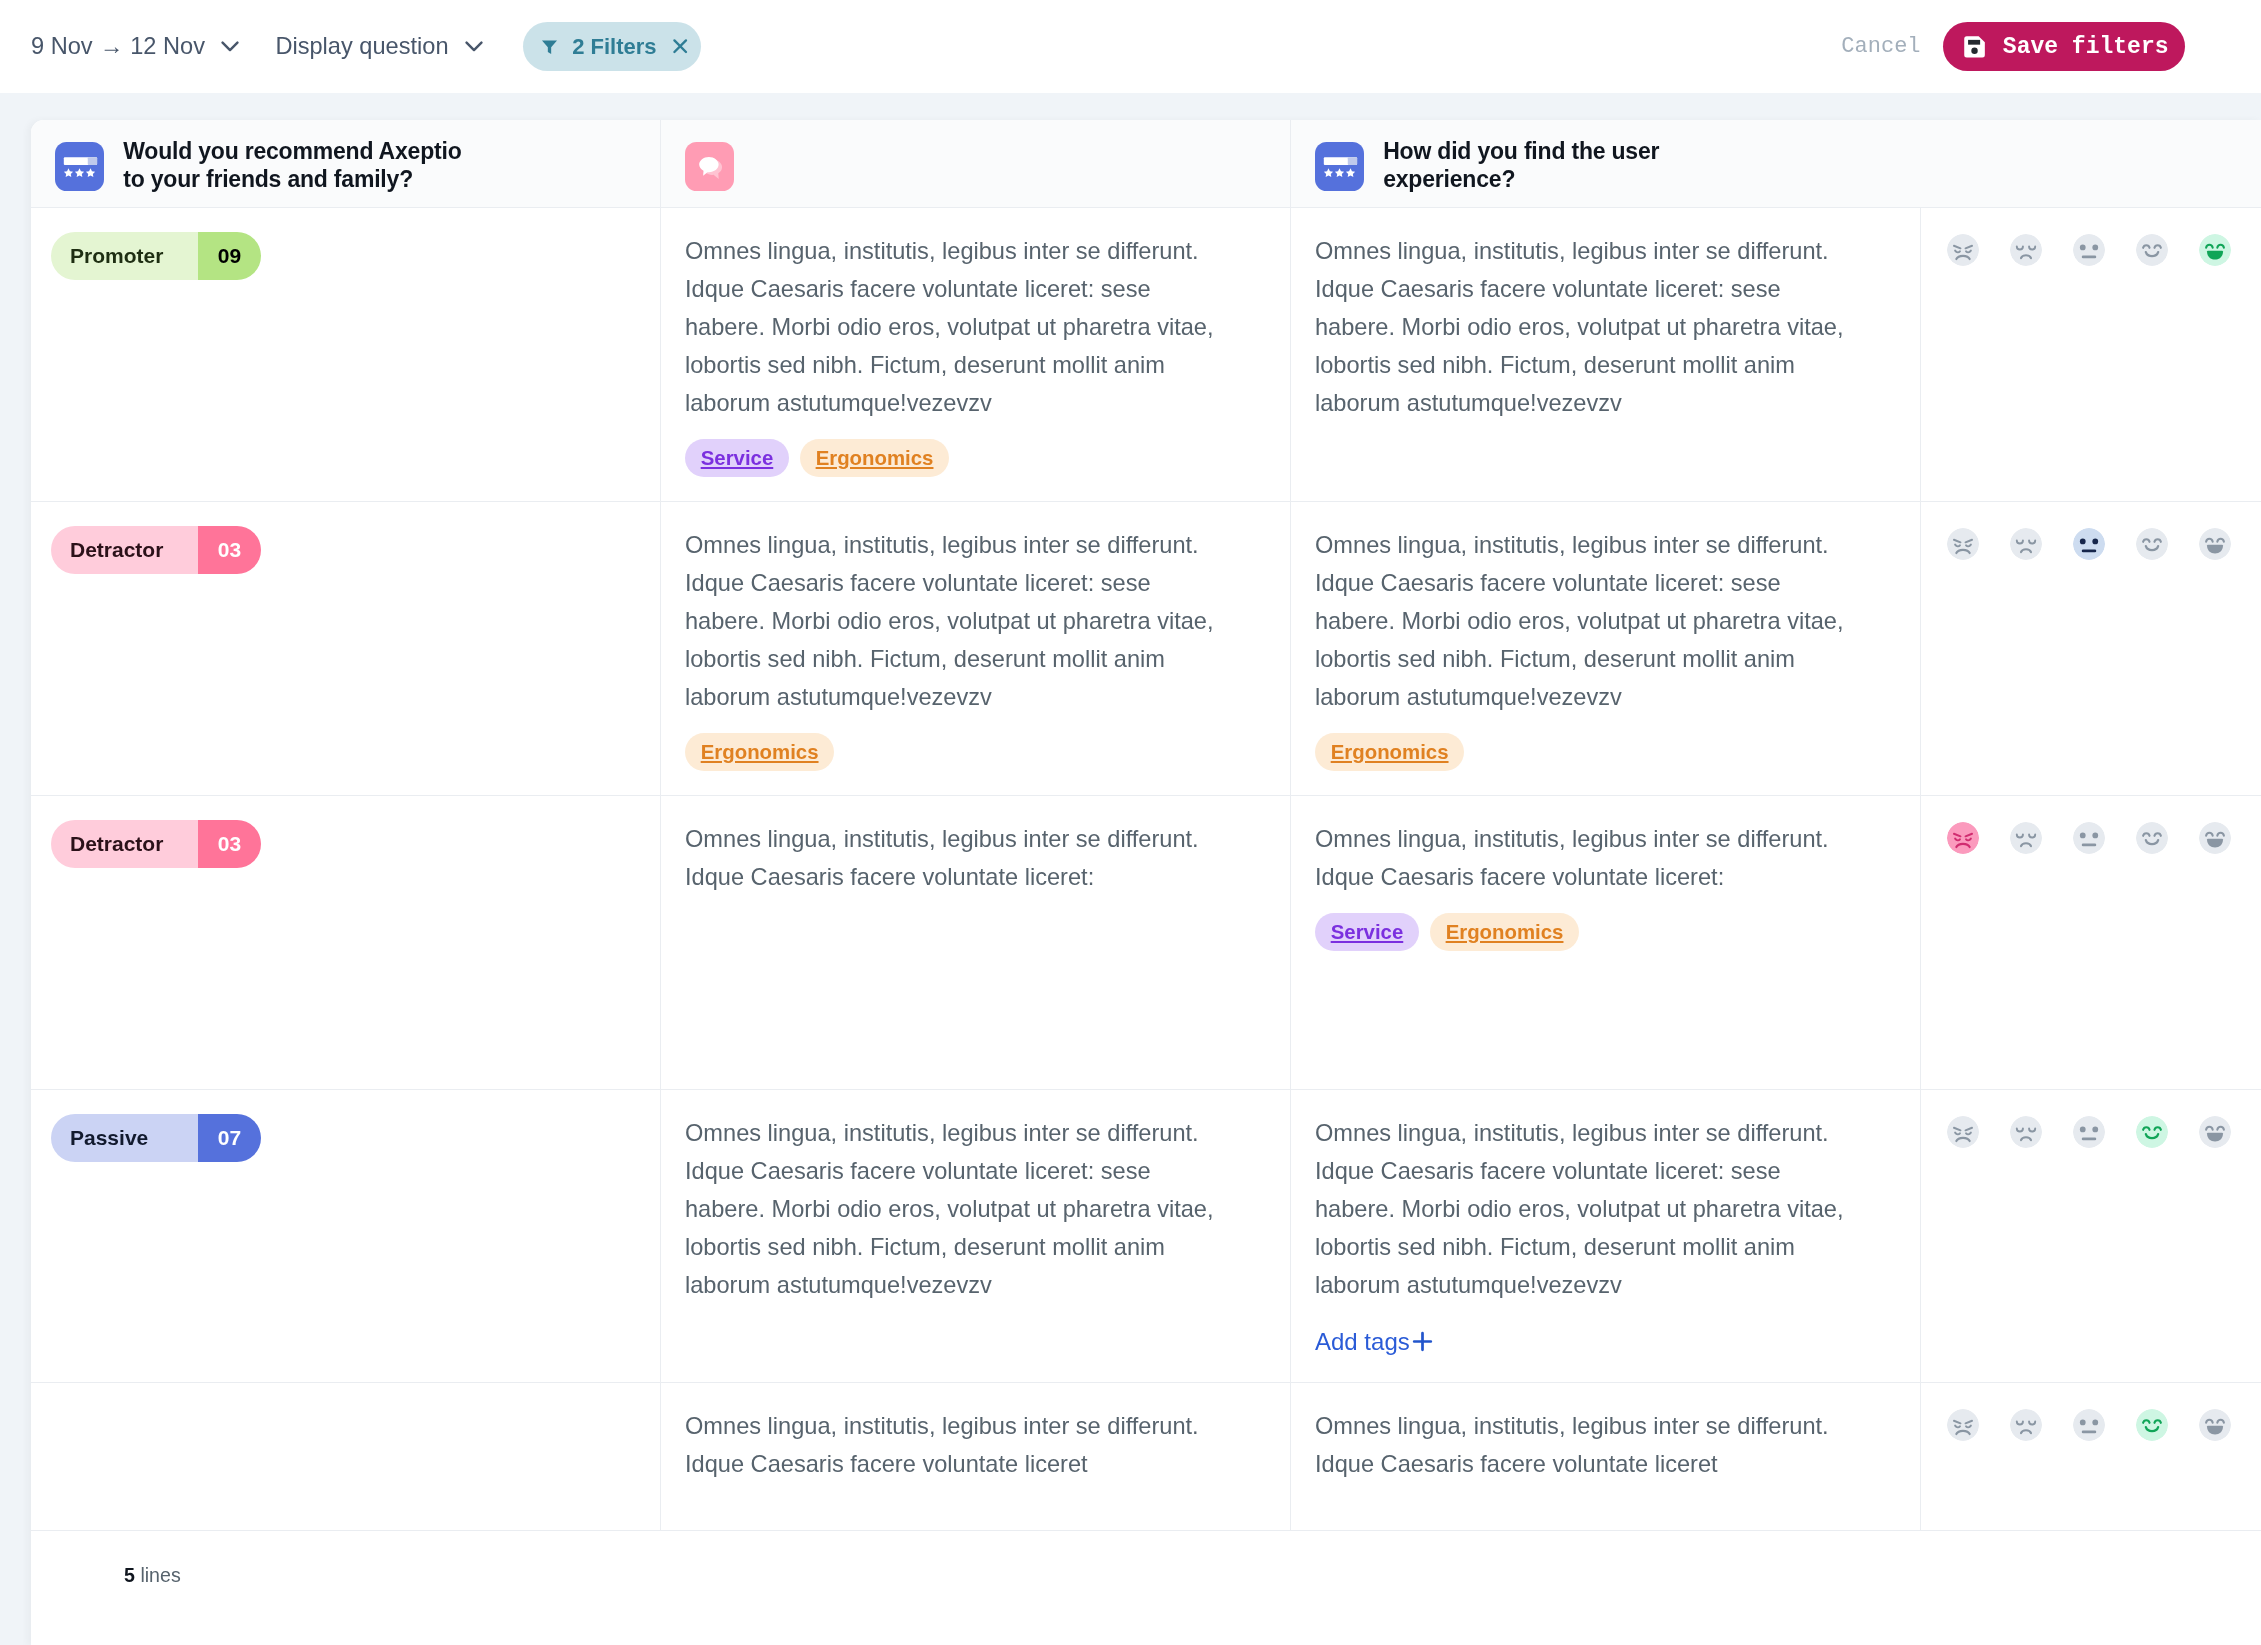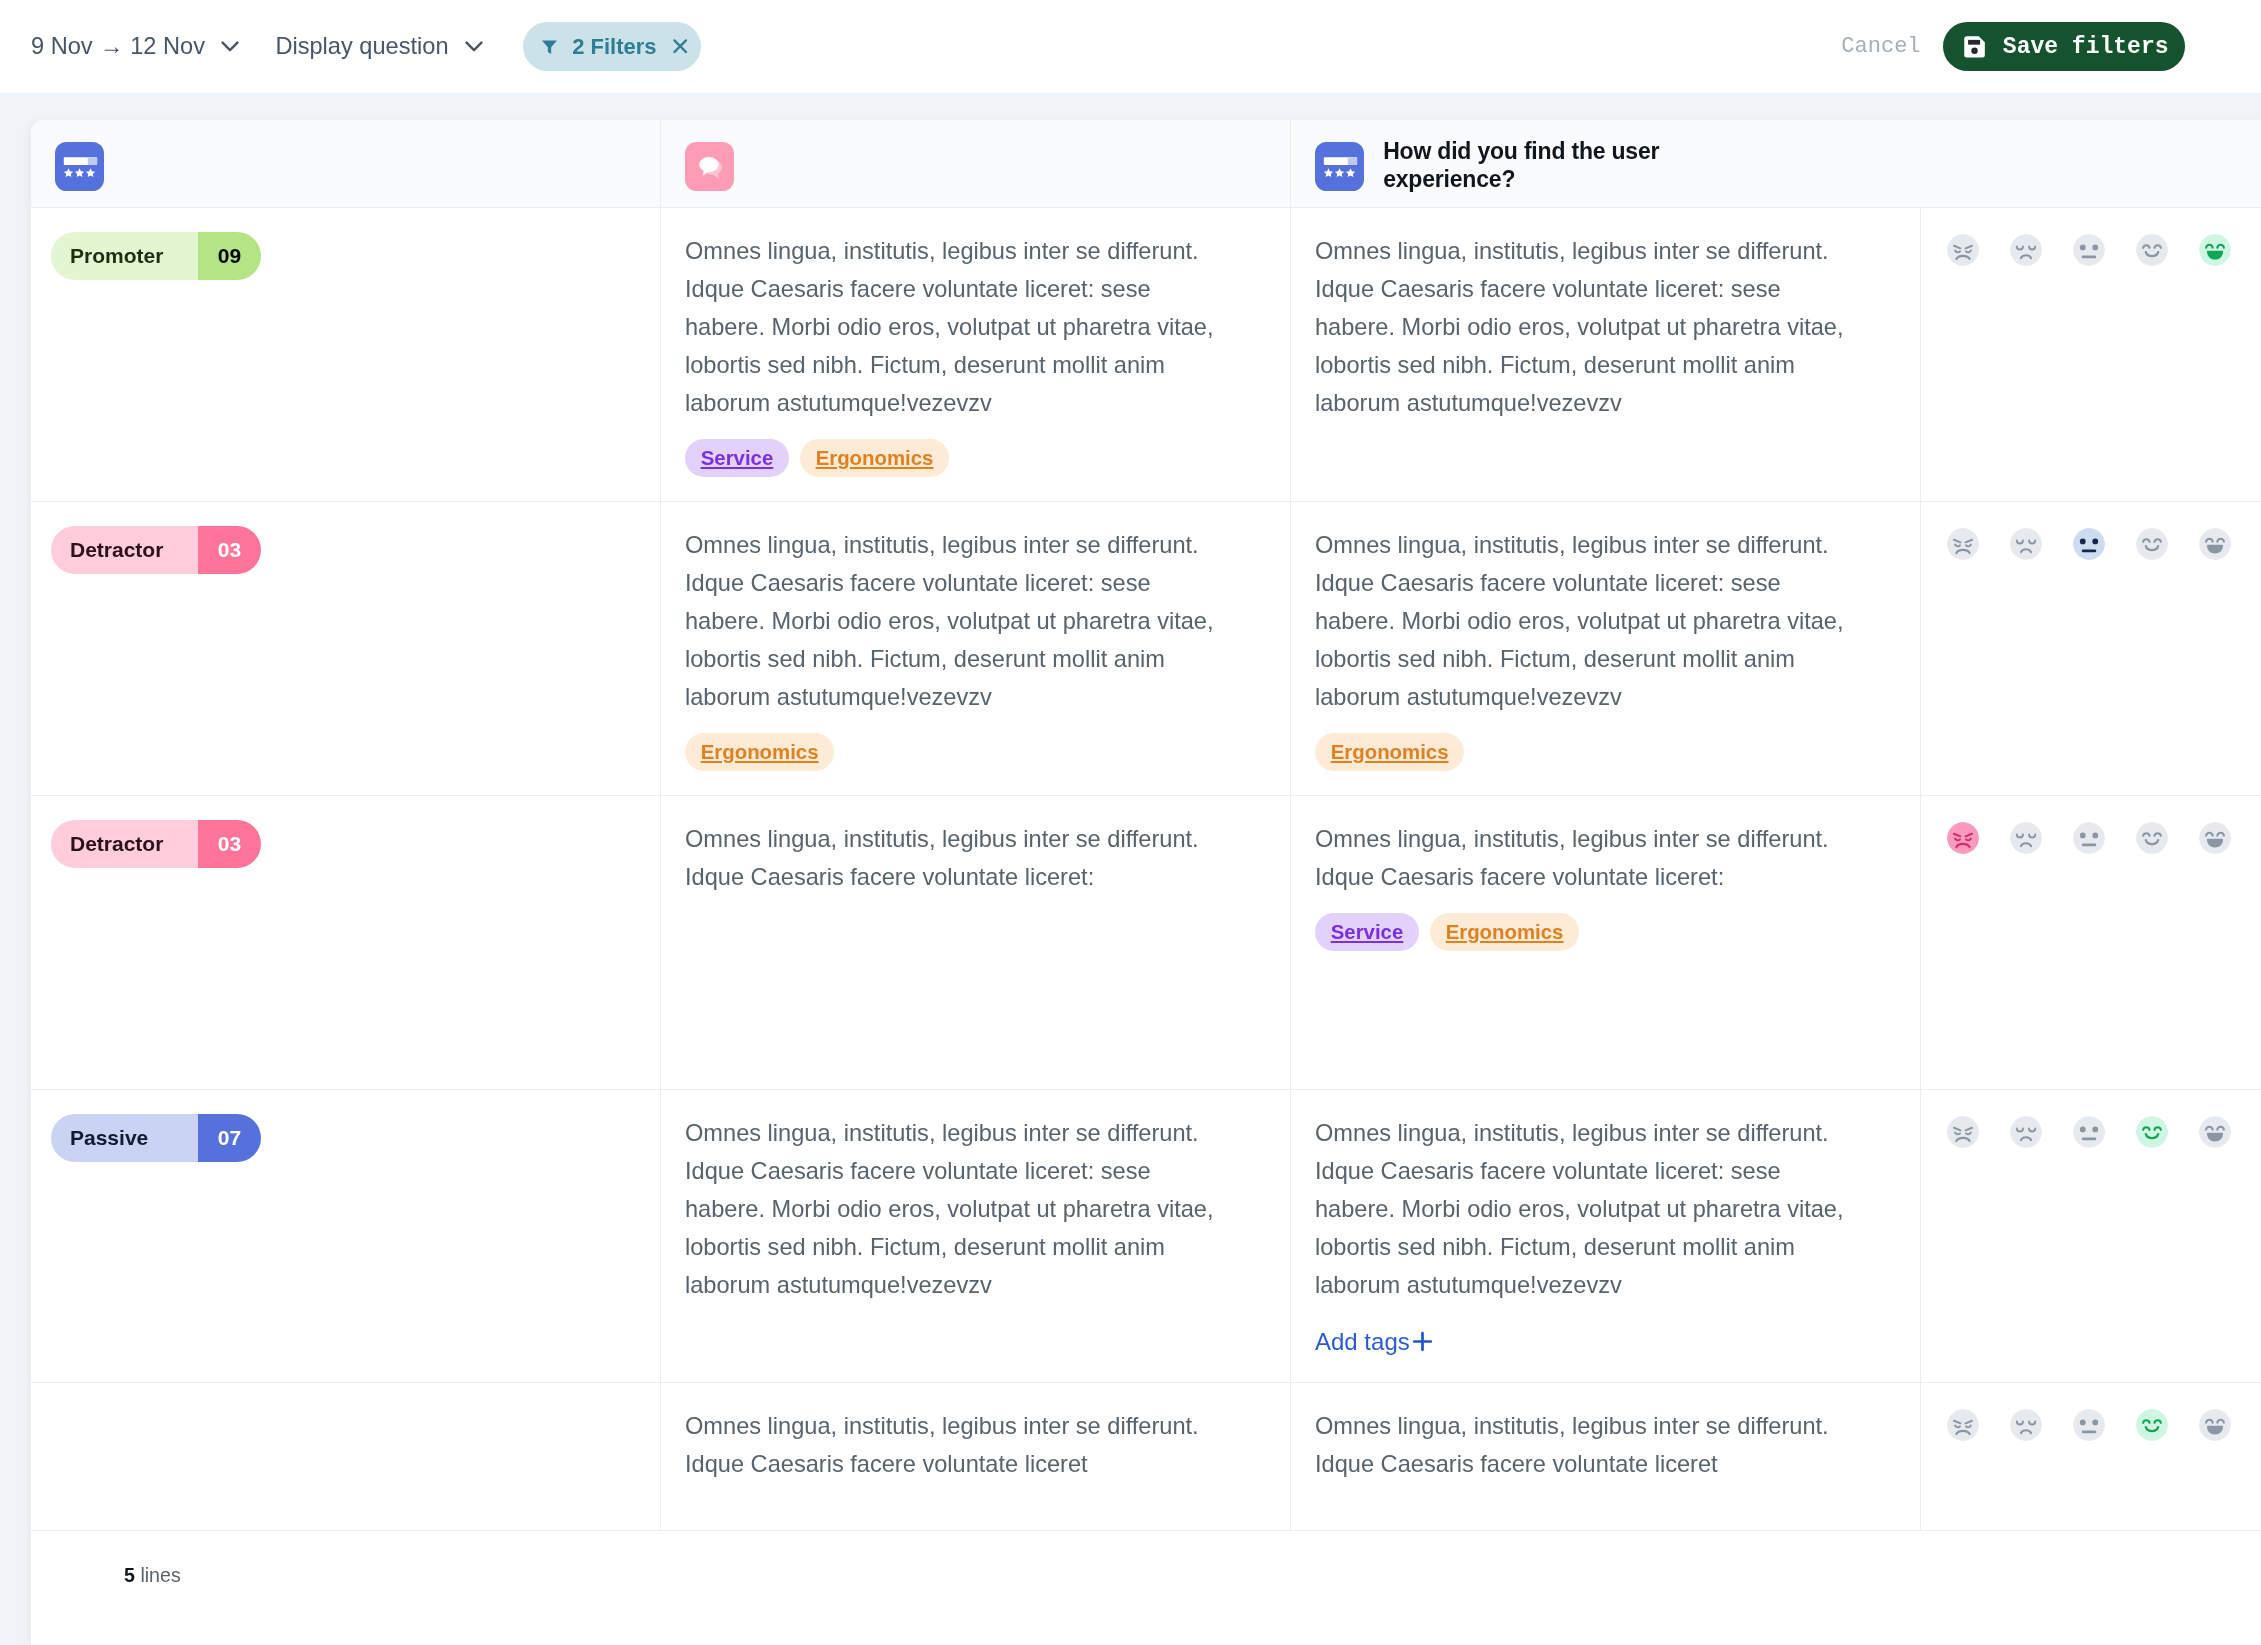--- a/index.html
+++ b/index.html
@@ -13,21 +13,21 @@
   .daterange{display:flex;align-items:center;font-size:23.6px;color:#48566A;}
   .daterange .arrow{margin:0 7px;font-size:23.6px;}
   .chev{width:35px;height:35px;display:flex;align-items:center;justify-content:center;margin-left:7.9px;}
   .chev svg{display:block;}
   .dispq{font-size:23.6px;color:#48566A;margin-left:27.5px;}
   .filters-pill{display:flex;align-items:center;gap:13.3px;background:#CBE2E9;border-radius:784px;
       height:49px;padding:0 11px 0 16.5px;margin-left:32px;}
   .filters-pill .label{font-size:22px;color:#2F7D95;font-weight:700;}
   .tb-right{margin-left:auto;display:flex;align-items:center;gap:0;font-family:Liberation Mono, monospace;}
   .cancel{font-size:22px;color:#A3AFBB;margin-right:22px;}
-  .savebtn{display:flex;align-items:center;gap:15.7px;flex:none;background:#14532d;color:#fff;border-radius:784px;
+  .savebtn{display:flex;align-items:center;gap:15.7px;flex:none;background:#be185d;color:#fff;border-radius:784px;
       height:49px;padding:0 16.5px 0 21px;font-size:23px;font-weight:700;}
 
   
   .card{position:absolute;left:31px;top:120px;width:2230px;background:#fff;border-radius:12.6px 0 0 0;box-shadow:-3.9px 0 7.9px rgba(16,24,40,.035);}
   .hdr{display:flex;height:88px;background:#FAFBFC;border-bottom:0.8px solid #EAEDF1;border-radius:12.6px 0 0 0;}
   .hdr .hcell{display:flex;align-items:center;gap:19.6px;padding-left:23.6px;border-right:0.8px solid #EAEDF1;height:87px;}
   .hdr .hcell:last-child{border-right:none;}
   .htitle{font-size:23px;font-weight:700;color:#10161F;line-height:28px;letter-spacing:-0.2px;margin-top:3.9px;flex:none;}
   .qicon{width:49px;height:49px;flex:none;display:block;margin-top:5.5px;}
 
@@ -106,20 +106,21 @@
         <svg class="qicon" viewBox="0 0 64 64">
     <rect width="64" height="64" rx="15" fill="#5571DC"></rect>
     <rect x="11.5" y="20" width="43.5" height="10" rx="1.2" fill="#fff"></rect>
     <rect x="42.8" y="20" width="12.2" height="10" rx="1.2" fill="#C0CAEC"></rect>
     <g fill="#fff">
       <path d="M17.6 34.4 l1.86 3.78 4.16 .6 -3.01 2.94 .71 4.15 -3.72-1.96 -3.72 1.96 .71-4.15 -3.01-2.94 4.16-.6z"></path>
       <path d="M32 34.4 l1.86 3.78 4.16 .6 -3.01 2.94 .71 4.15 -3.72-1.96 -3.72 1.96 .71-4.15 -3.01-2.94 4.16-.6z"></path>
       <path d="M46.4 34.4 l1.86 3.78 4.16 .6 -3.01 2.94 .71 4.15 -3.72-1.96 -3.72 1.96 .71-4.15 -3.01-2.94 4.16-.6z"></path>
     </g>
         </svg>
+        <div class="htitle" style="width:345px">Would you recommend Axeptio to your friends and family?</div>
       </div>
       <div class="hcell" style="width: 630px; flex: 0 0 auto;">
         <svg class="qicon" viewBox="0 0 64 64">
     <rect width="64" height="64" rx="15" fill="#FF9CB4"></rect>
     <path d="M35.8 23 C42.8 23 48.4 27.5 48.4 33 C48.4 36.2 46.5 39.1 43.5 40.9 L44 48.2 L37.3 42.8 C36.8 42.9 36.3 42.95 35.8 42.95 C28.8 42.95 23.2 38.5 23.2 33 C23.2 27.5 28.8 23 35.8 23Z" fill="#fff" opacity="0.40"></path>
     <path d="M31.2 19.5 C38.2 19.5 43.9 24 43.9 29.5 C43.9 35 38.2 39.5 31.2 39.5 C30.5 39.5 29.9 39.46 29.3 39.4 L23.7 44.1 L24.2 37.5 C20.8 35.7 18.5 32.8 18.5 29.5 C18.5 24 24.2 19.5 31.2 19.5Z" fill="#fff"></path>
   </svg>
       </div>
       <div class="hcell" style="width: 342px; flex: 0 0 auto;">
         <svg class="qicon" viewBox="0 0 64 64">

